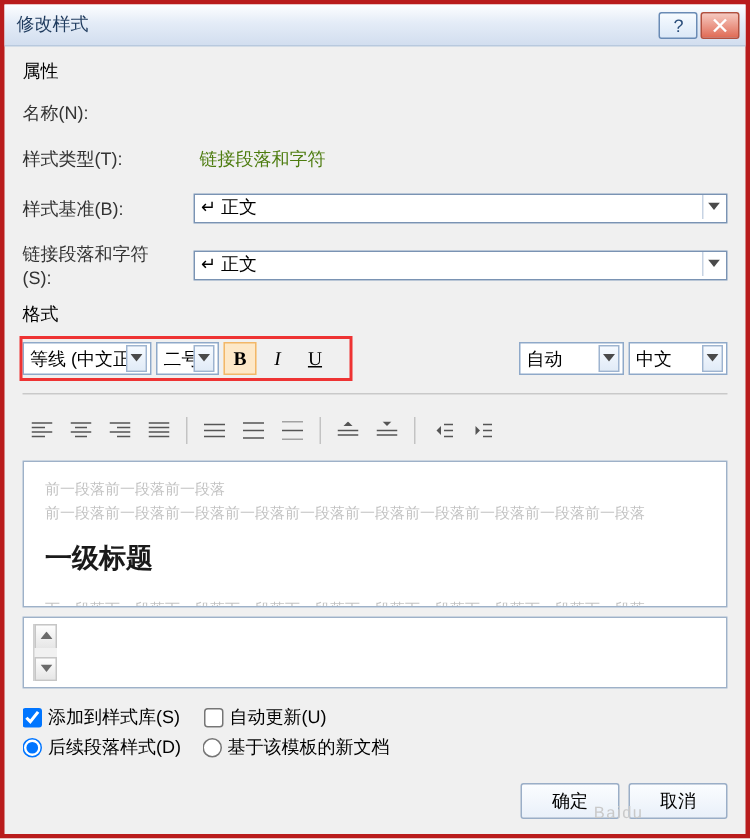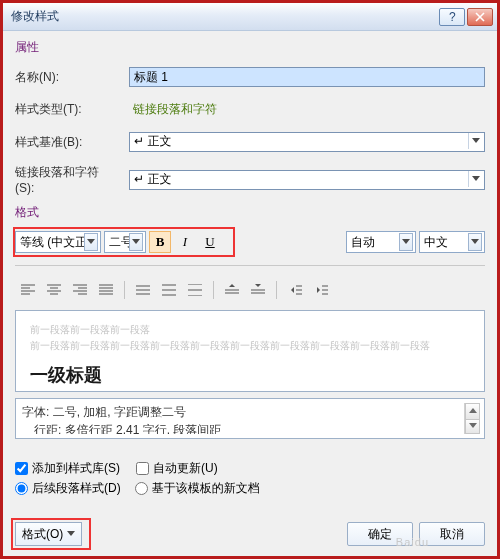--- a/index.html
+++ b/index.html
@@ -5,21 +5,21 @@
 *{box-sizing:border-box;margin:0;padding:0;font-family:"Microsoft YaHei","SimSun",sans-serif;font-size:12px}
 body{background:#fff;width:500px;height:559px;overflow:hidden}
 .window{width:500px;height:559px;border:3px solid #b91c1c;background:#f0f0f0;display:flex;flex-direction:column}
 .titlebar{height:28px;background:linear-gradient(#fdfeff,#e4ecf7 45%,#d2deef);display:flex;align-items:center;padding:0 4px 0 8px;border-bottom:1px solid #b8c9de}
 .titlebar .title{flex:1;color:#1f3b5e}
 .titlebar .btns{display:flex;gap:2px}
 .tbtn{width:26px;height:18px;border:1px solid #6a8bb5;border-radius:2px;background:linear-gradient(#f7fbff,#dbe8f7);display:flex;align-items:center;justify-content:center;cursor:pointer}
 .tbtn.close{background:linear-gradient(#f6c9c0,#e06b55);border-color:#b3513f}
 .tbtn svg{display:block}
 .content{flex:1;padding:8px 12px 10px;display:flex;flex-direction:column;gap:6px;overflow:hidden}
-.section-title{color:#701a75;margin-bottom:2px}
+.section-title{color:#000000;margin-bottom:2px}
 .row{display:flex;align-items:center;gap:24px;margin:3px 0}
 .row label{width:90px;color:#333}
 .txtinput{flex:1;height:20px;border:1px solid #7a93b3;background:#fff;padding:0 4px}
 .txtinput.sel{background:#cde4ff}
 .disabled-text{color:#4d7c0f;flex:1;padding:2px 4px}
 .dd{flex:1;height:20px;border:1px solid #7a93b3;background:#fff;display:flex;align-items:flex-start;padding:0 2px 0 4px}
 .dd span{flex:1}
 .dd .arrow{width:14px;height:16px;border-left:1px solid #c7d3e3;display:flex;align-items:center;justify-content:center}
 hr.sep{border:none;border-top:1px solid #c9c9c9;margin:4px 0}
 .fmtbar{display:flex;align-items:center;gap:3px;padding:2px 0}
@@ -42,21 +42,21 @@
 .vsep{width:1px;height:18px;background:#c3c3c3;margin:0 3px}
 .preview{border:1px solid #9eb1c8;background:#fff;height:140px;padding:10px 14px;overflow:hidden}
 .dummy{font-size:10px;color:#c3c3c3;line-height:1.4;margin:2px 0;white-space:nowrap;overflow:hidden}
 .heading{font-size:18px;font-weight:bold;color:#1a1a1a;margin:10px 0 16px}
 .descbox{border:1px solid #9eb1c8;background:#fff;height:70px;padding:4px 4px 4px 6px;overflow:hidden;display:flex}
 .desctext{flex:1;font-size:11px;line-height:1.5;color:#333;overflow:hidden}
 .scroll{width:16px;background:#f1f1f1;border-left:1px solid #d0d0d0;display:flex;flex-direction:column}
 .sbtn{height:16px;background:linear-gradient(#fdfdfd,#e6e6e6);border:1px solid #c6c6c6;display:flex;align-items:center;justify-content:center}
 .sbtn:first-child{border-bottom:none}
 .strack{flex:1}
-.checks{margin:12px 0}
+.checks{margin:2px 0}
 .chk{display:flex;align-items:center;gap:4px;margin:3px 0}
 .chk input{width:13px;height:13px}
 .radios{display:flex;gap:14px;margin:3px 0}
 .rad{display:flex;align-items:center;gap:4px}
 .footer{display:flex;align-items:center;gap:6px;margin-top:4px;position:relative}
 .fmtdropbtn{height:24px;border:1px solid #9aaec7;background:linear-gradient(#fbfdff,#e9f0f9);padding:0 6px;display:flex;align-items:center;gap:4px;cursor:pointer}
 .push{flex:1}
 .dlgbtn{width:66px;height:24px;border:1px solid #9aaec7;background:linear-gradient(#fbfdff,#e9f0f9);cursor:pointer;border-radius:2px}
 .wm{position:absolute;right:56px;bottom:-2px;font-size:11px;color:#c9c9c9;letter-spacing:1px;pointer-events:none}
 </style>
@@ -79,21 +79,20 @@
           </svg>
         </div>
     </div>
   </div>
 
   <div class="content">
     <div class="section-title">属性</div>
 
     <div class="row">
       <label>名称(N):</label>
-      <input class="txtinput sel" value="标题 1" style="">
     </div>
     <div class="row">
       <label>样式类型(T):</label>
       <div class="disabled-text">链接段落和字符</div>
     </div>
     <div class="row">
       <label>样式基准(B):</label>
       <div class="dd">
         <span><span>↵</span> <span>正文</span></span>
         <div class="arrow">
@@ -251,26 +250,20 @@
     </div>
 
     <div class="preview">
       <div class="dummy">前一段落前一段落前一段落</div>
       <div class="dummy">前一段落前一段落前一段落前一段落前一段落前一段落前一段落前一段落前一段落前一段落</div>
       <div class="heading">一级标题</div>
       <div class="dummy">下一段落下一段落下一段落下一段落下一段落下一段落下一段落下一段落下一段落下一段落</div>
     </div>
 
     <div class="descbox">
-      <div class="desctext">
-        <div>字体: 二号, 加粗, 字距调整二号</div>
-        <div style="padding-left:12px">行距: 多倍行距 2.41 字行, 段落间距</div>
-        <div style="padding-left:12px">段前: 17 磅</div>
-
-      </div>
       <div class="scroll">
         <div class="sbtn">
             <svg width="8" height="6">
               <polygon points="4,0 8,5 0,5" fill="#6a6a6a"></polygon>
             </svg>
           </div>
         <div class="strack"></div>
         <div class="sbtn">
             <svg width="8" height="6">
               <polygon points="0,0 8,0 4,5" fill="#6a6a6a"></polygon>
@@ -293,28 +286,19 @@
             <span>后续段落样式(D)</span>
           </label>
         <label class="rad">
             <input type="radio" name="scope" style="">
             <span>基于该模板的新文档</span>
           </label>
       </div>
     </div>
 
     <div class="footer">
-      <div style="position:relative">
-        <div class="fmtdropbtn">
-          <span>格式(O)</span>
-          <svg width="8" height="6">
-              <polygon points="0,0 8,0 4,5" fill="#4a4a4a"></polygon>
-            </svg>
-        </div>
-        <div class="redbox" style="left:-4px;top:-4px;width:80px;height:32px"></div>
-      </div>
       <div class="push"></div>
       <button class="dlgbtn">确定</button>
       <button class="dlgbtn">取消</button>
       <div class="wm">Baidu</div>
     </div>
   </div>
 </div>
 
 </body></html>

